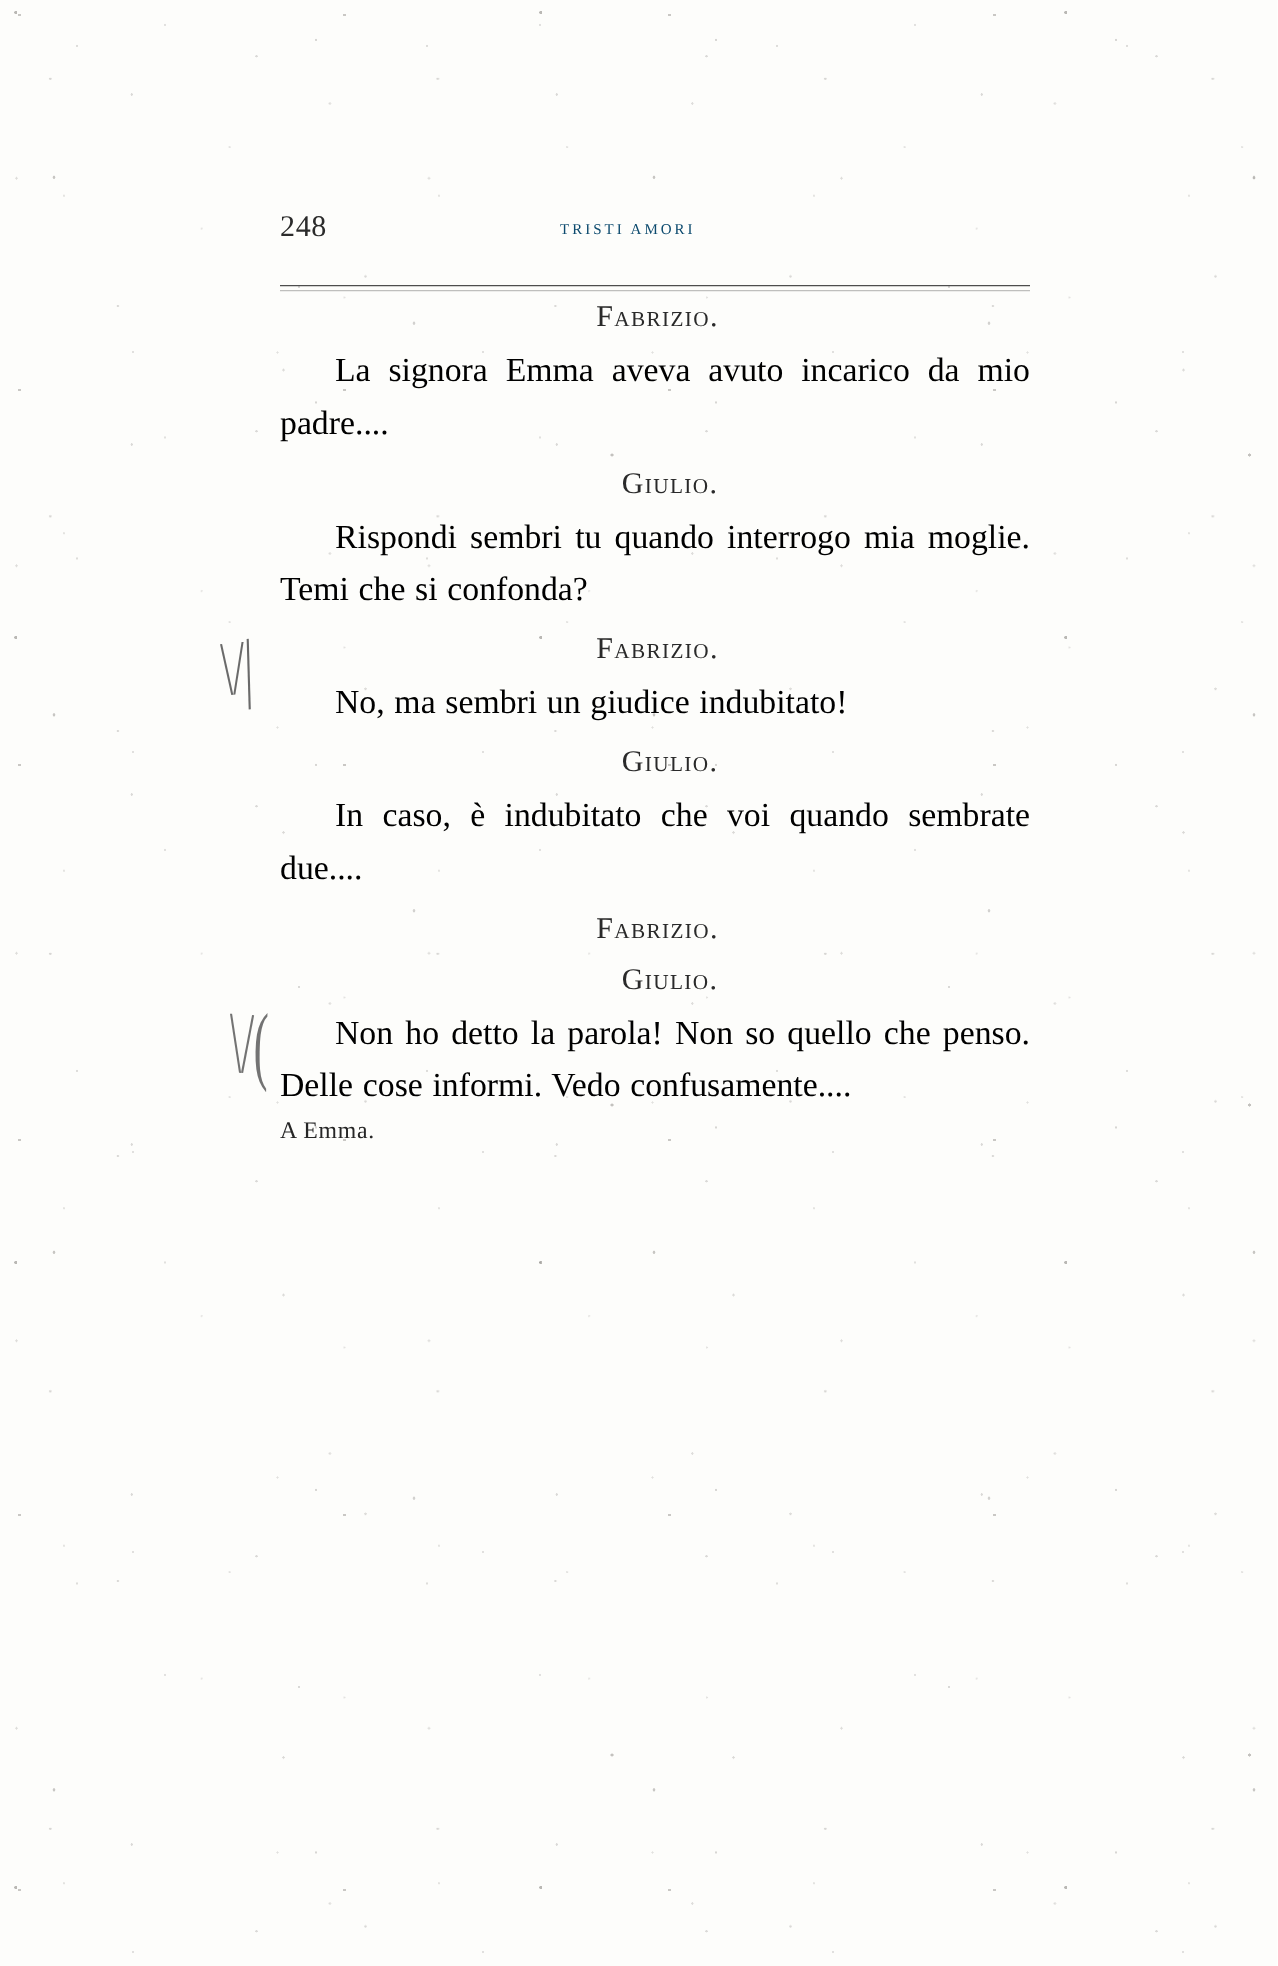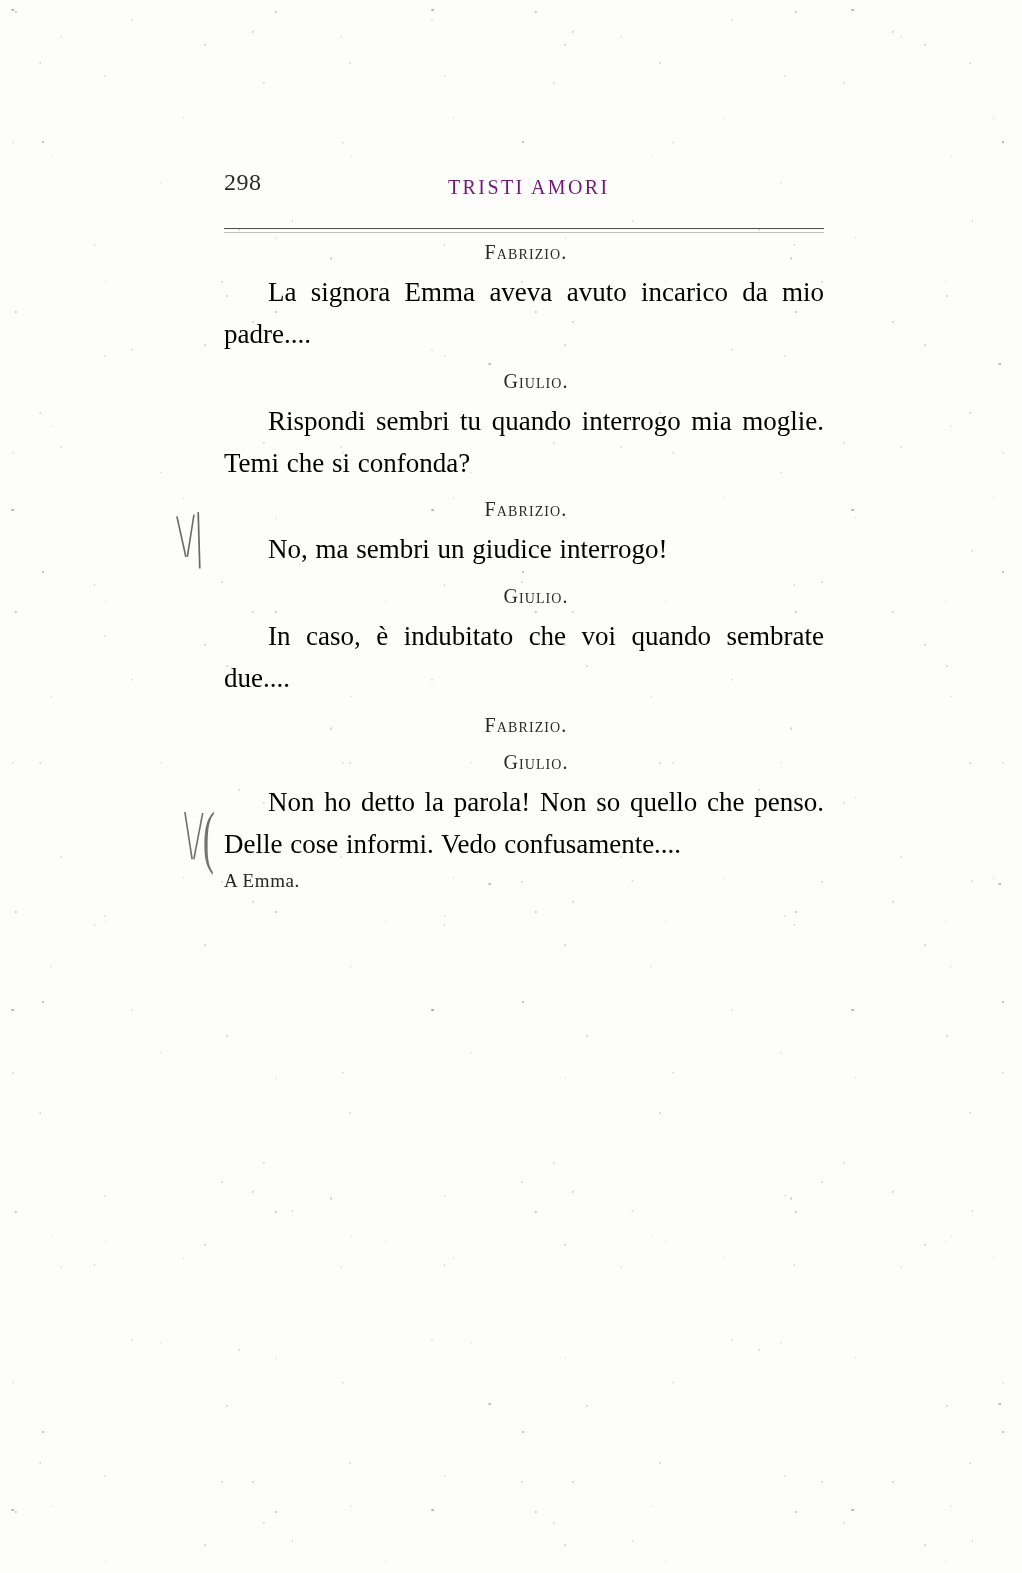--- a/index.html
+++ b/index.html
@@ -77,23 +77,23 @@
     left: 0;
     top: 4px;
     font-size: 24px;
     letter-spacing: 0.5px;
     color: #2b2b2b;
   }
   .book-title {
     position: absolute;
     left: 224px;
     top: 11px;
-    font-size: 20px;
+    font-size: 12px;
     letter-spacing: 2.4px;
-    color: #701a75;
+    color: #0c4a6e;
   }
   .rule {
     position: absolute;
     left: 0;
     top: 63px;
     width: 600px;
     height: 0;
     border-top: 1.6px solid #2f2f2f;
     opacity: 0.85;
   }
@@ -106,21 +106,21 @@
     border-top: 0.8px solid #5a5a5a;
     opacity: 0.45;
   }
 
   .body {
     margin-top: 40px;
   }
 
   .speaker {
     text-align: center;
-    font-size: 20px;
+    font-size: 24px;
     letter-spacing: 1.1px;
     font-variant: small-caps;
     margin: 14px 0 8px 0;
     color: #2a2a2a;
   }
   .speaker.sp-left-1 { margin-left: 4px; }
   .speaker.sp-left-2 { margin-left: 24px; }
 
   .para {
     font-size: 27px;
@@ -167,35 +167,35 @@
 </style>
 </head>
 <body>
 
 <div class="page"></div>
 <div class="speckle2"></div>
 
 <div class="content">
 
   <div class="running-head">
-    <div class="folio">298</div>
+    <div class="folio">248</div>
     <div class="book-title">TRISTI AMORI</div>
     <div class="rule"></div>
   </div>
 
   <div class="body">
 
     <div class="speaker sp-left-1">Fabrizio.</div>
     <p class="para">La signora Emma aveva avuto incarico da mio padre....</p>
 
     <div class="speaker sp-left-2">Giulio.</div>
     <p class="para">Rispondi sembri tu quando interrogo mia moglie. Temi che si confonda?</p>
 
     <div class="speaker sp-left-1">Fabrizio.</div>
-    <p class="para">No, ma sembri un giudice interrogo!</p>
+    <p class="para">No, ma sembri un giudice indubitato!</p>
 
     <div class="speaker sp-left-2">Giulio.</div>
     <p class="para">In caso, è indubitato che voi quando sembrate due....</p>
 
     <div class="speaker sp-left-1">Fabrizio.</div>
 
     <div class="speaker sp-left-2">Giulio.</div>
     <p class="para">Non ho detto la parola! Non so quello che penso. Delle cose informi. Vedo confusamente....</p>
 
     <div class="stage-dir">A Emma.</div>

